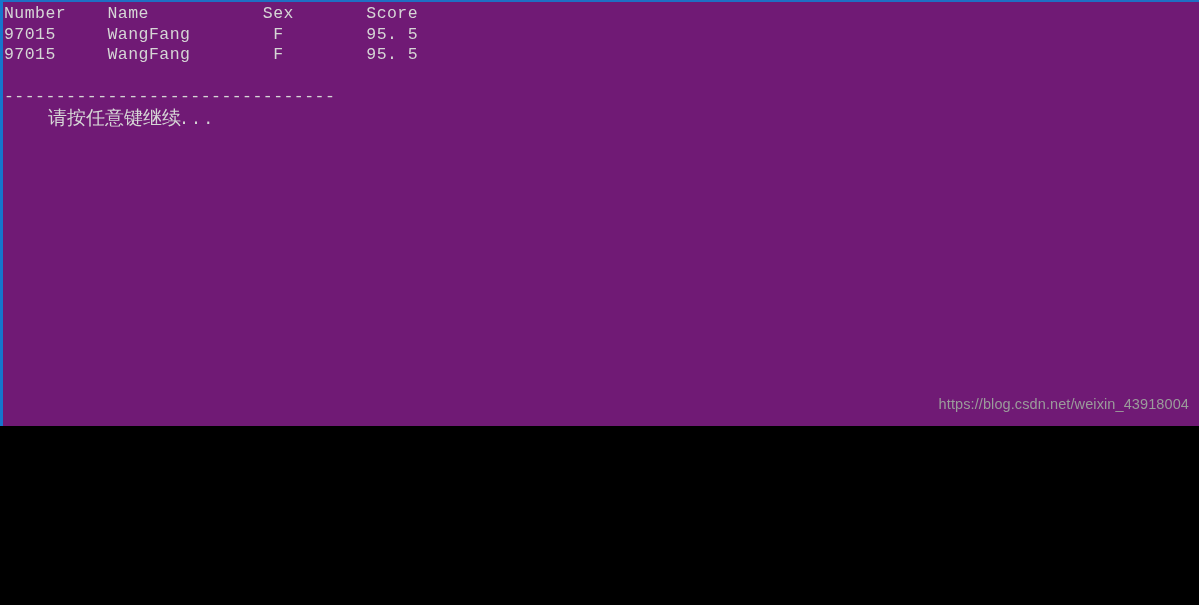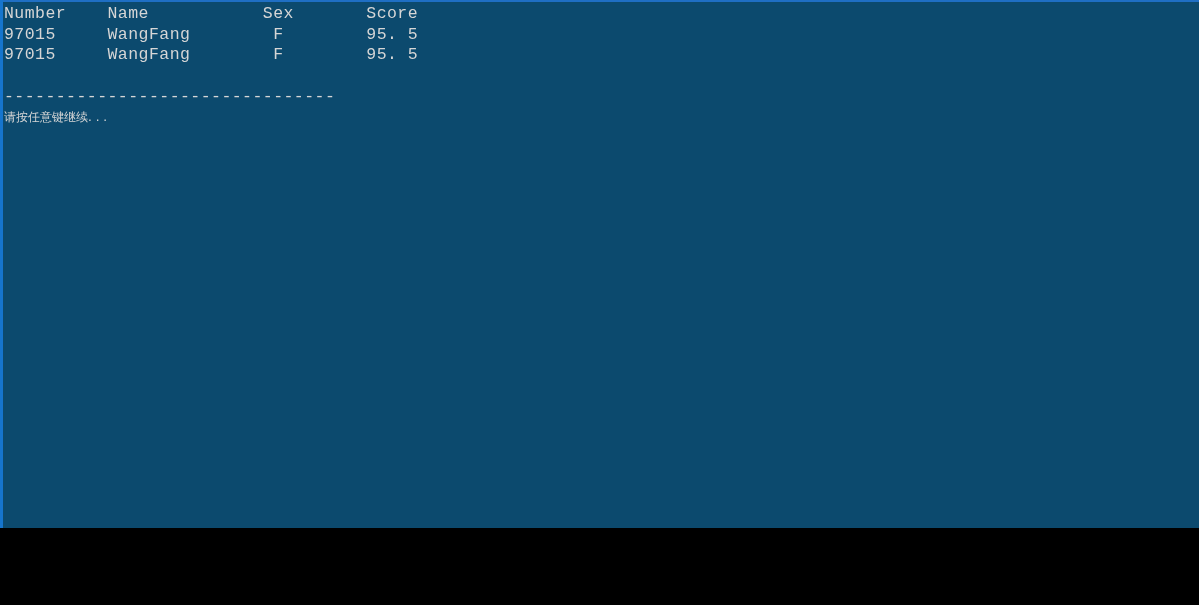--- a/index.html
+++ b/index.html
@@ -4,22 +4,22 @@
 <style>
   html, body {
     margin: 0;
     padding: 0;
     background: #000000;
   }
 
   #console-window {
     position: relative;
     width: 1199px;
-    height: 528px;
-    background: #0c4a6e;
+    height: 426px;
+    background: #701a75;
     overflow: hidden;
     box-sizing: border-box;
   }
 
   
   #top-edge {
     position: absolute;
     top: 0;
     left: 0;
     width: 1199px;
@@ -63,25 +63,26 @@
     font-size: 16.5px;
     letter-spacing: 0.45px;
   }
 
   .blank-line {
     height: 20.7px;
   }
 
   .cjk-line {
     font-family: "DejaVu Sans", "Liberation Sans", sans-serif;
-    font-size: 12px;
+    font-size: 19px;
     line-height: 20.7px;
     height: 21px;
     color: #d6d6d6;
     white-space: pre;
+    padding-left: 44px;
   }
 
   #watermark {
     position: absolute;
     right: 10px;
     bottom: 14px;
     font-family: "Liberation Sans", "DejaVu Sans", sans-serif;
     font-size: 14.5px;
     color: #9b9b9b;
     white-space: pre;
@@ -106,14 +107,15 @@
 
     <div class="blank-line"></div>
 
     <div class="console-line mono-grid">--------------------------------</div>
 
 
     <div class="cjk-line">请按任意键继续. . .</div>
 
   </div>
 
+  <div id="watermark">https://blog.csdn.net/weixin_43918004</div>
 
 </div>
 
 </body></html>

